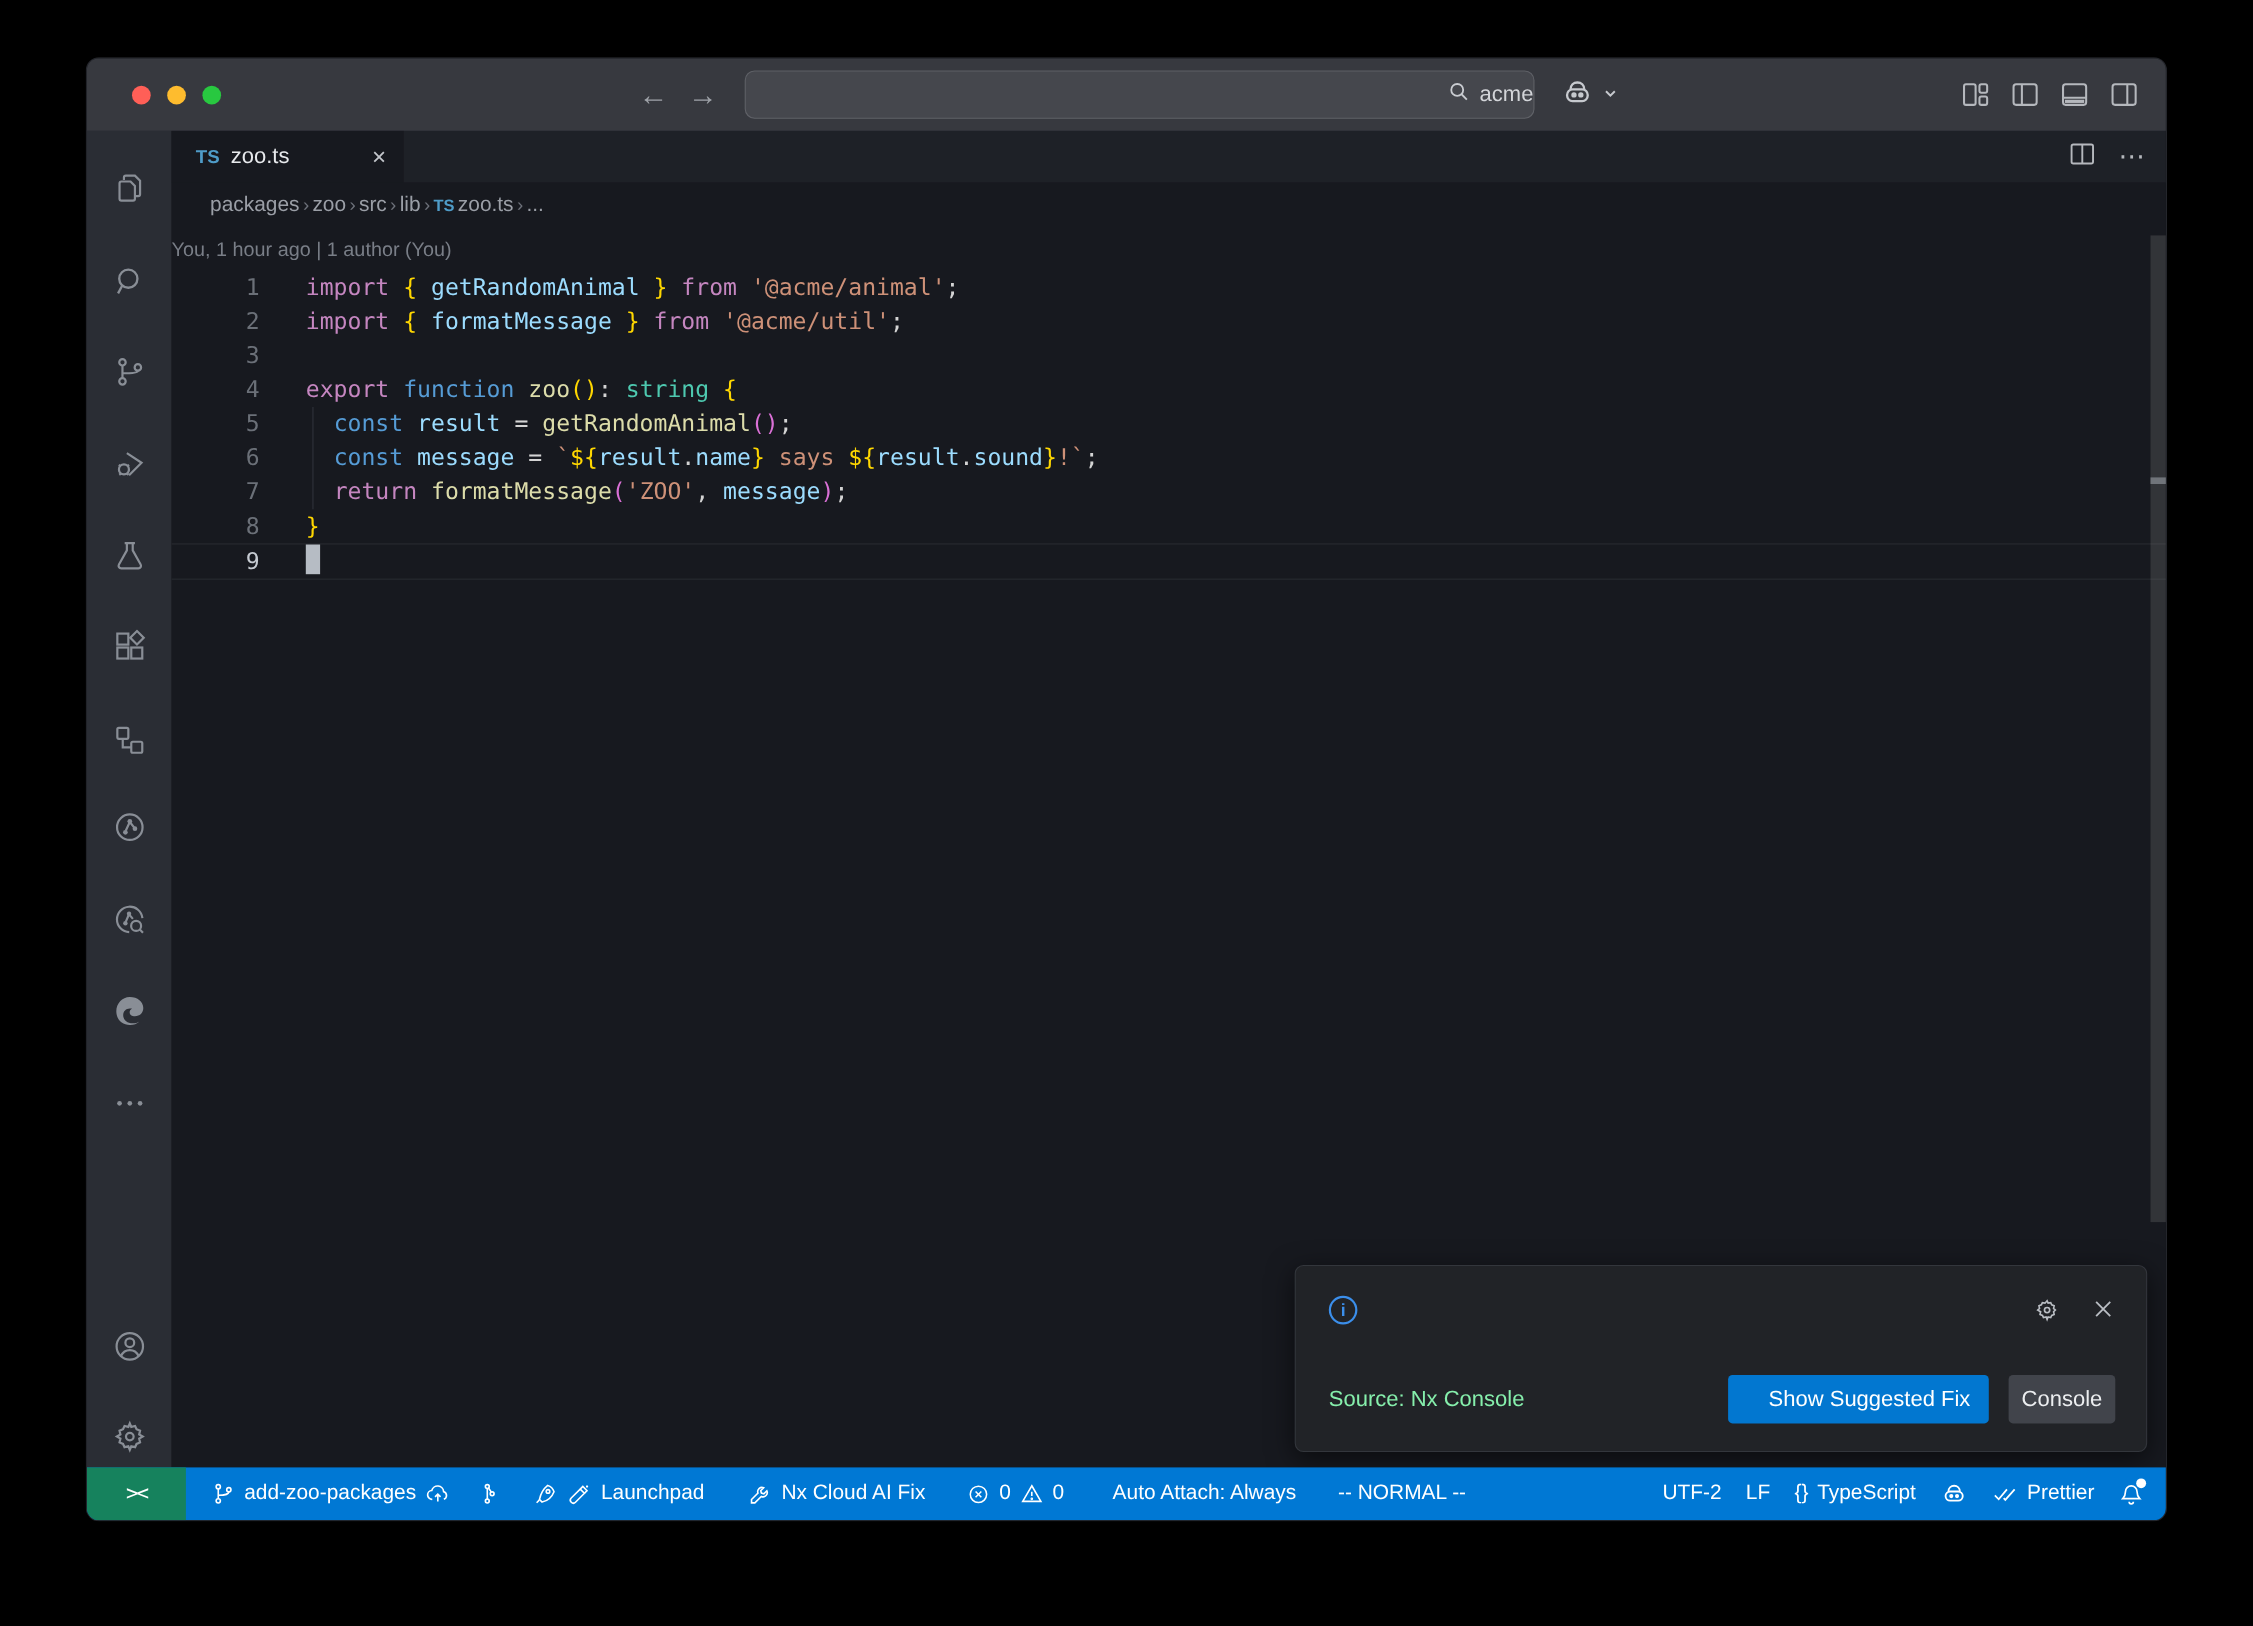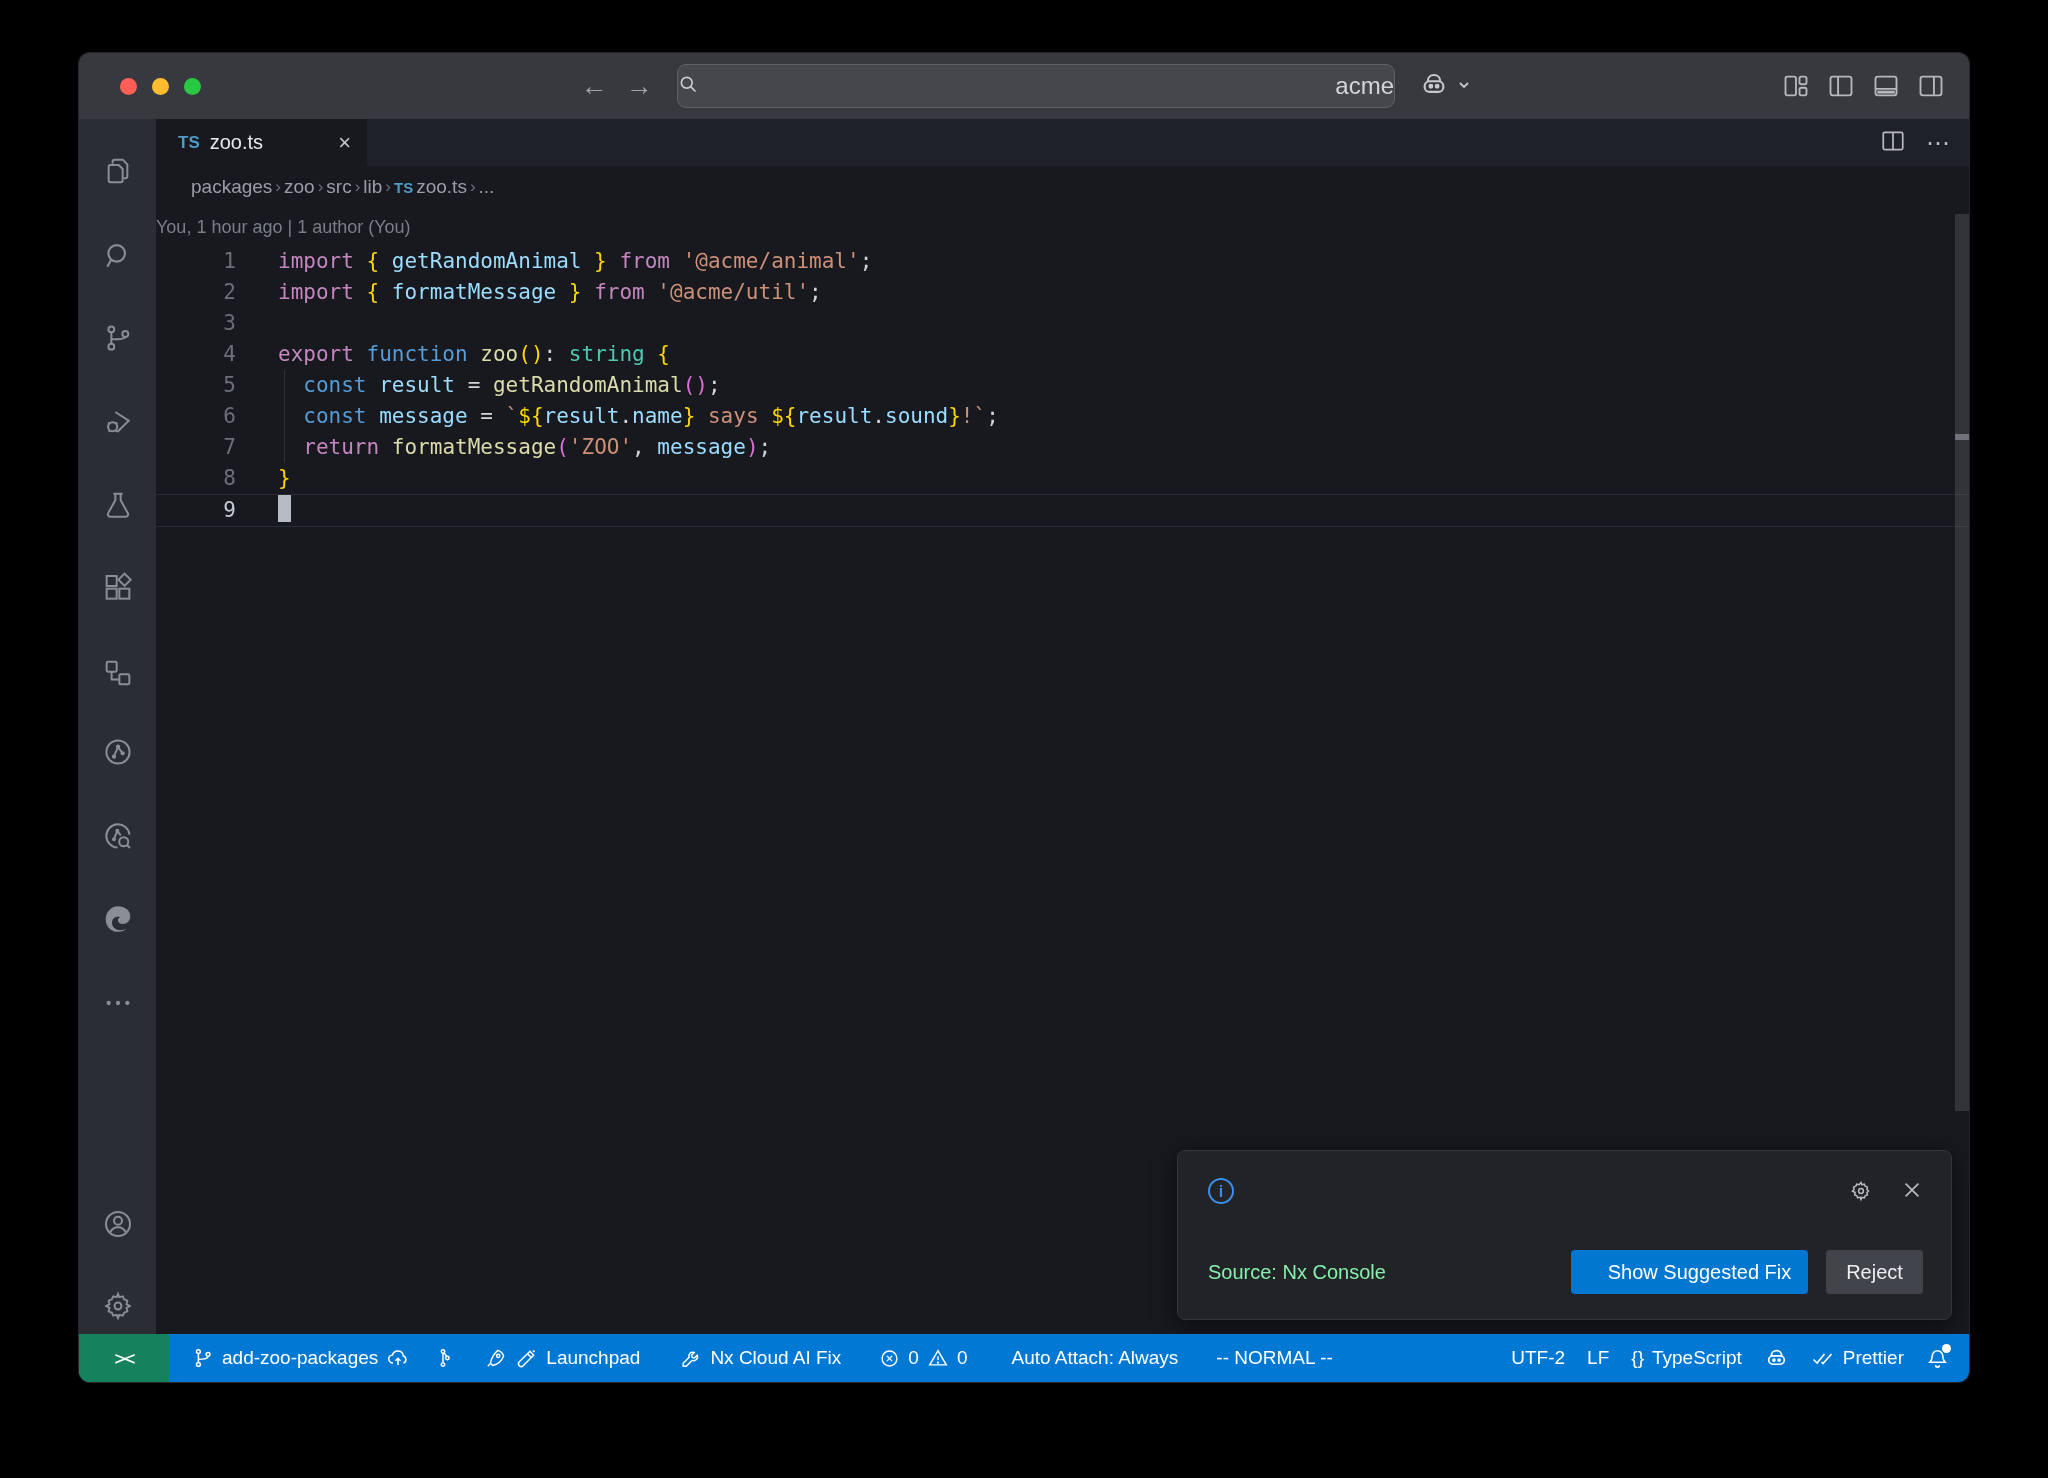--- a/index.html
+++ b/index.html
@@ -10,21 +10,21 @@
     box-shadow:0 25px 70px rgba(0,0,0,.6); border:1px solid rgba(255,255,255,.06); }
 
   
   .titlebar { position:absolute; left:0; top:0; right:0; height:66px; background:#37393f; }
   .tl { position:absolute; top:25px; width:17px; height:17px; border-radius:50%; }
   .tl.red{ left:41px; background:#ff5f57; } .tl.yel{ left:73px; background:#febc2e; }
   .tl.grn{ left:105px; background:#28c840; }
   .navarrow { position:absolute; top:16px; font-size:27px; color:#9fa3a9; width:34px; text-align:center; line-height:34px; }
   .command-center { position:absolute; left:598px; top:11px; width:718px; height:44px;
     background:#45474d; border:1px solid #5f6167; border-radius:9px; display:flex;
-    align-items:center; justify-content:space-between; gap:9px; color:#d3d5d9; font-size:24px; }
+    align-items:center; justify-content:flex-end; gap:9px; color:#d3d5d9; font-size:20px; }
   .tbicons { position:absolute; top:19px; display:flex; gap:17px; }
   .tbicons svg { display:block; }
 
   
   .activitybar { position:absolute; left:0; top:66px; bottom:48px; width:77px; background:#2a2d34; }
   .abicon { position:absolute; left:23px; width:32px; height:32px; color:#898e96; }
   .abicon svg{ width:32px; height:32px; display:block; }
 
   
   .tabbar { position:absolute; left:77px; top:66px; right:0; height:47px; background:#1e2127; display:flex; }
@@ -336,21 +336,21 @@
       </span>
       <span>
         <svg width="22" height="22" viewBox="0 0 24 24" fill="none" stroke="currentColor" stroke-width="1.8">
           <path d="M5 5l14 14M19 5L5 19"></path>
         </svg>
       </span>
     </div>
     <div class="toast-row2">
       <span class="toast-source">Source: Nx Console</span>
       <div class="btn primary">Show Suggested Fix</div>
-      <div class="btn secondary">Reject</div>
+      <div class="btn secondary">Console</div>
     </div>
   </div>
 
   <div class="statusbar">
     <div class="remote">&gt;&lt;</div>
 
     <div class="sbitem" style="margin-left:12px;">
       <span>
         <svg width="22" height="22" viewBox="0 0 24 24" fill="none" stroke="#fff" stroke-width="1.6">
           <circle cx="7" cy="5" r="2.1"></circle>

